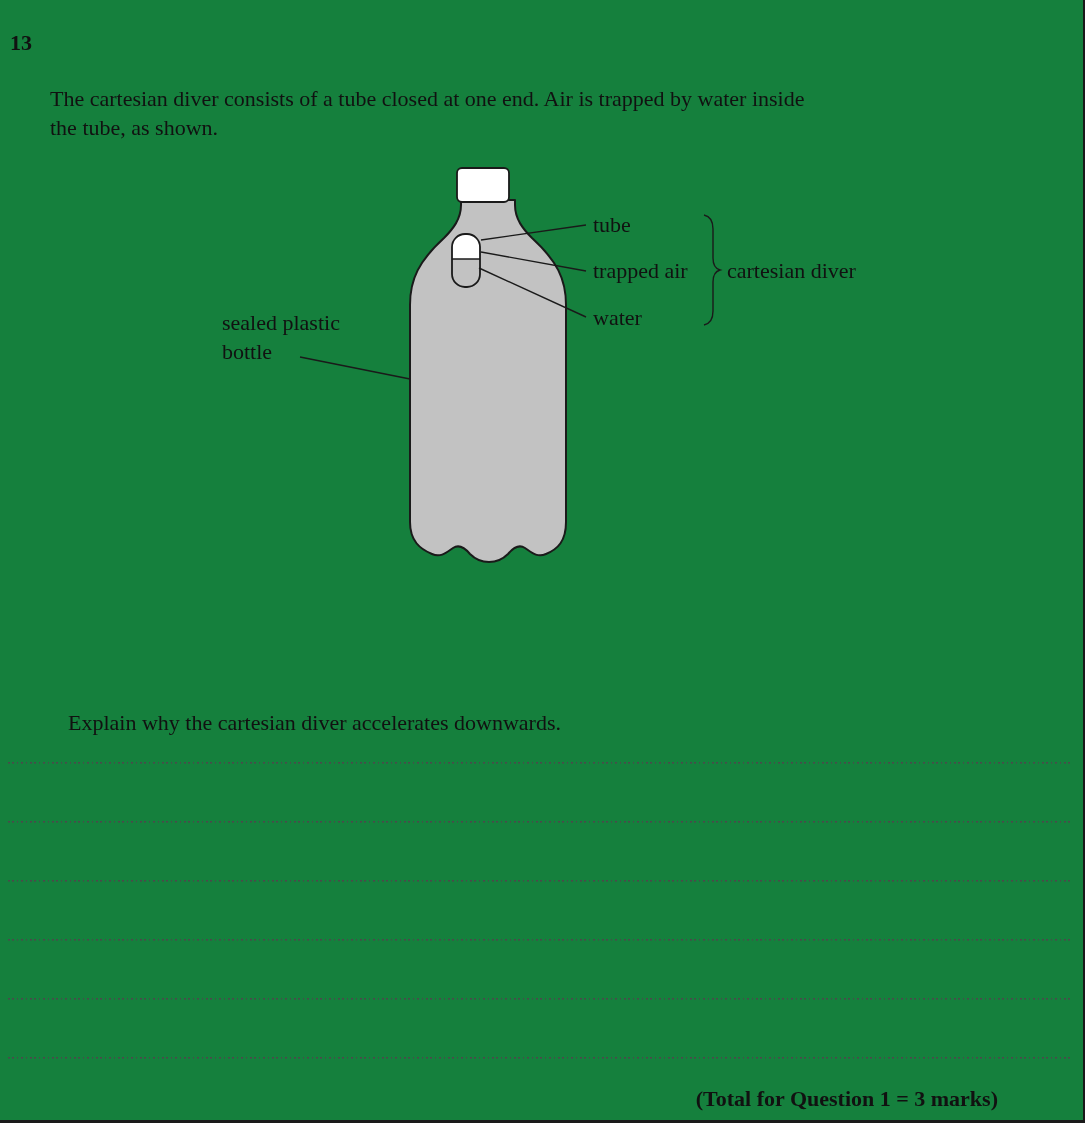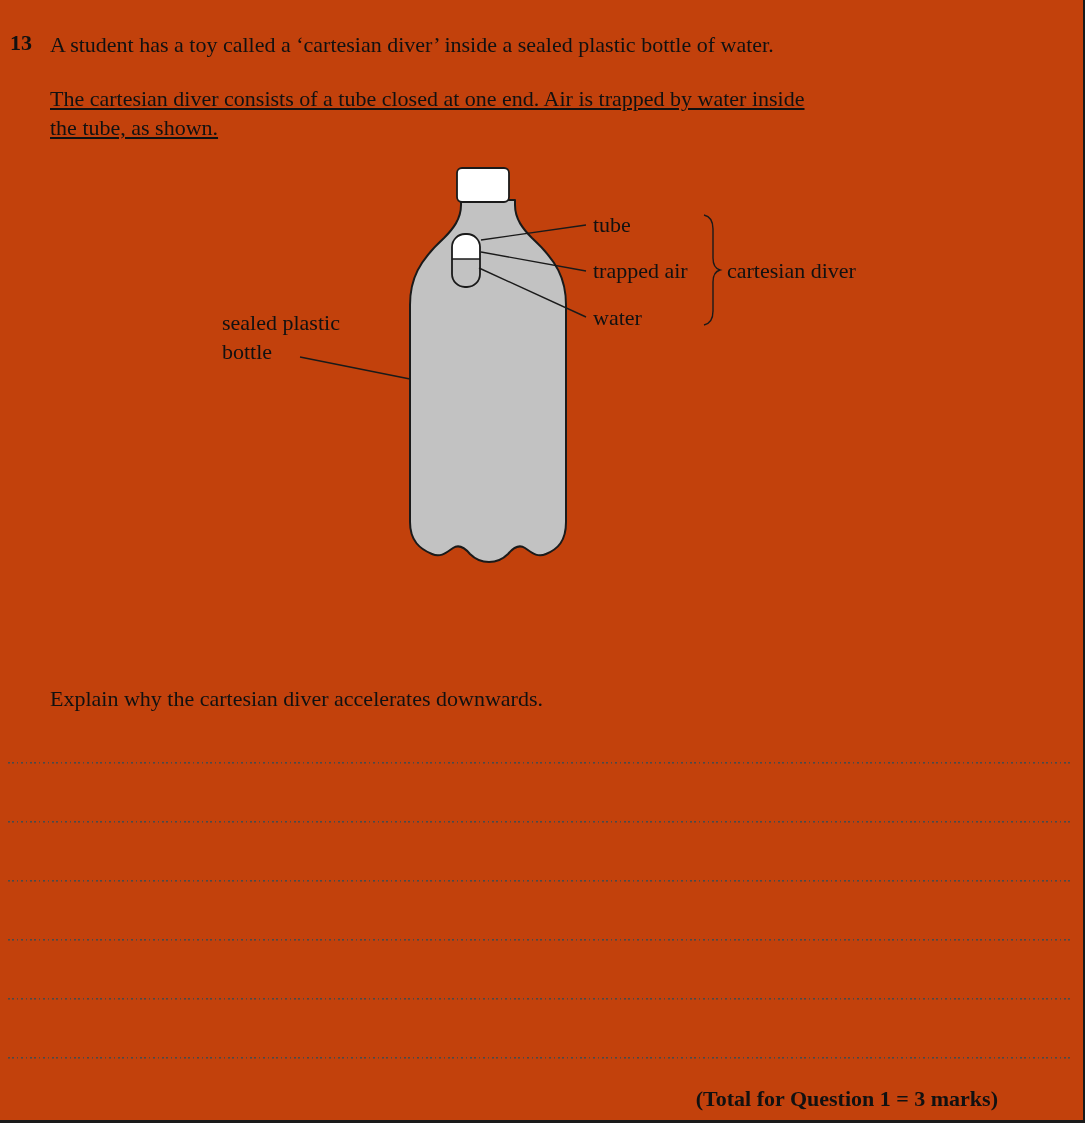--- a/index.html
+++ b/index.html
@@ -1,43 +1,43 @@
 <!DOCTYPE html>
 <html><head>
 <meta charset="utf-8">
 <style>
   html, body { margin: 0; padding: 0; background: #ffffff; }
   .page {
     position: relative;
     width: 1085px;
     height: 1123px;
     box-sizing: border-box;
-    background: #c2410c;
+    background: #15803d;
     font-family: "Liberation Serif", serif;
     font-size: 22px;
     color: #111111;
     border-right: 2px solid #1a1a1a;
     border-bottom: 3px solid #1a1a1a;
     overflow: hidden;
   }
   .abs { position: absolute; }
   .q-num {
     left: 10px; top: 30px;
     font-weight: bold;
   }
   .para {
     left: 50px;
     width: 980px;
     line-height: 29px;
     white-space: pre-line;
   }
   .p-intro  { top: 30px; }
-  .p-desc   { top: 84px; text-decoration: underline; }
+  .p-desc   { top: 84px; }
   .p-squeeze{ top: 604px; }
-  .p-prompt { top: 684px; }
+  .p-prompt { top: 708px; margin-left: 18px; }
   .diagram { left: 0; top: 155px; width: 1085px; height: 430px; }
   .diagram text {
     font-family: "Liberation Serif", serif;
     font-size: 22px;
     fill: #111111;
   }
   .answer-line {
     position: absolute;
     left: 8px;
     right: 10px;
@@ -53,21 +53,20 @@
     font-weight: bold;
   }
 </style>
 </head>
 <body>
 
 <div class="page">
 
   <div class="abs q-num">13</div>
 
-  <div class="abs para p-intro">A student has a toy called a ‘cartesian diver’ inside a sealed plastic bottle of water.</div>
 
   <div class="abs para p-desc">The cartesian diver consists of a tube closed at one end. Air is trapped by water inside
 the tube, as shown.</div>
 
   <svg class="abs diagram" viewBox="0 0 1085 430" width="1085" height="430" xmlns="http://www.w3.org/2000/svg">
 
     <path stroke="#1a1a1a" stroke-width="2" stroke-linejoin="round" d="M 461 45 L 461 50
              C 461 64 453 74 444 83
              C 419 106 410 124 410 150
              L 410 367

